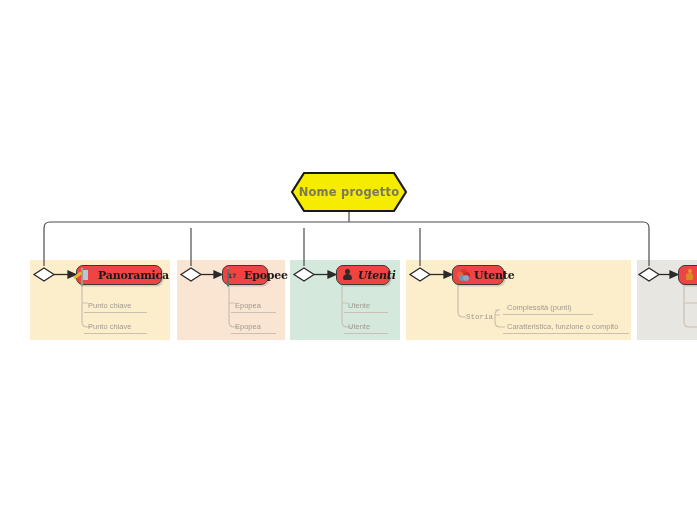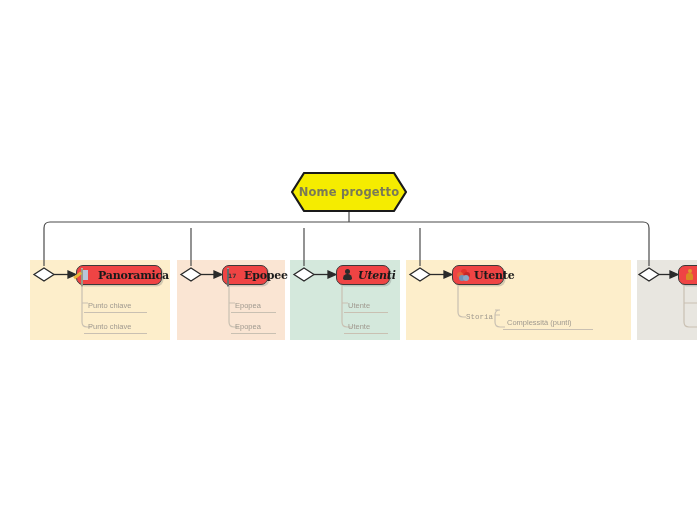--- a/index.html
+++ b/index.html
@@ -335,22 +335,26 @@
   <div class="node-box" style="left:452px; top:265px; width:52px;">
     <span class="node-icon">
       <span class="icon-flower">
         <span class="p1"></span><span class="p2"></span><span class="p3"></span>
         <span class="p4"></span><span class="p5"></span>
       </span>
     </span>
     <span class="node-title">Utente</span>
   </div>
   <div class="leaf-plain" style="left:466px; top:313px;">Storia</div>
-  <div class="leaf" style="left:503px; top:315px; width:90px;">
+  <div class="leaf" style="left:503px; top:300px; width:90px;">
     <span class="leaf-text">Complessità (punti)</span>
+    <span class="leaf-underline"></span>
+  </div>
+  <div class="leaf" style="left:503px; top:319px; width:126px;">
+    <span class="leaf-text">Caratteristica, funzione o compito</span>
     <span class="leaf-underline"></span>
   </div>
 
   <div class="node-box" style="left:678px; top:265px; width:40px;">
     <span class="node-icon">
       <span class="icon-person-orange"></span>
     </span>
     <span class="node-title"></span>
   </div>
   <svg class="layer-svg" viewBox="0 0 697 520" xmlns="http://www.w3.org/2000/svg">

